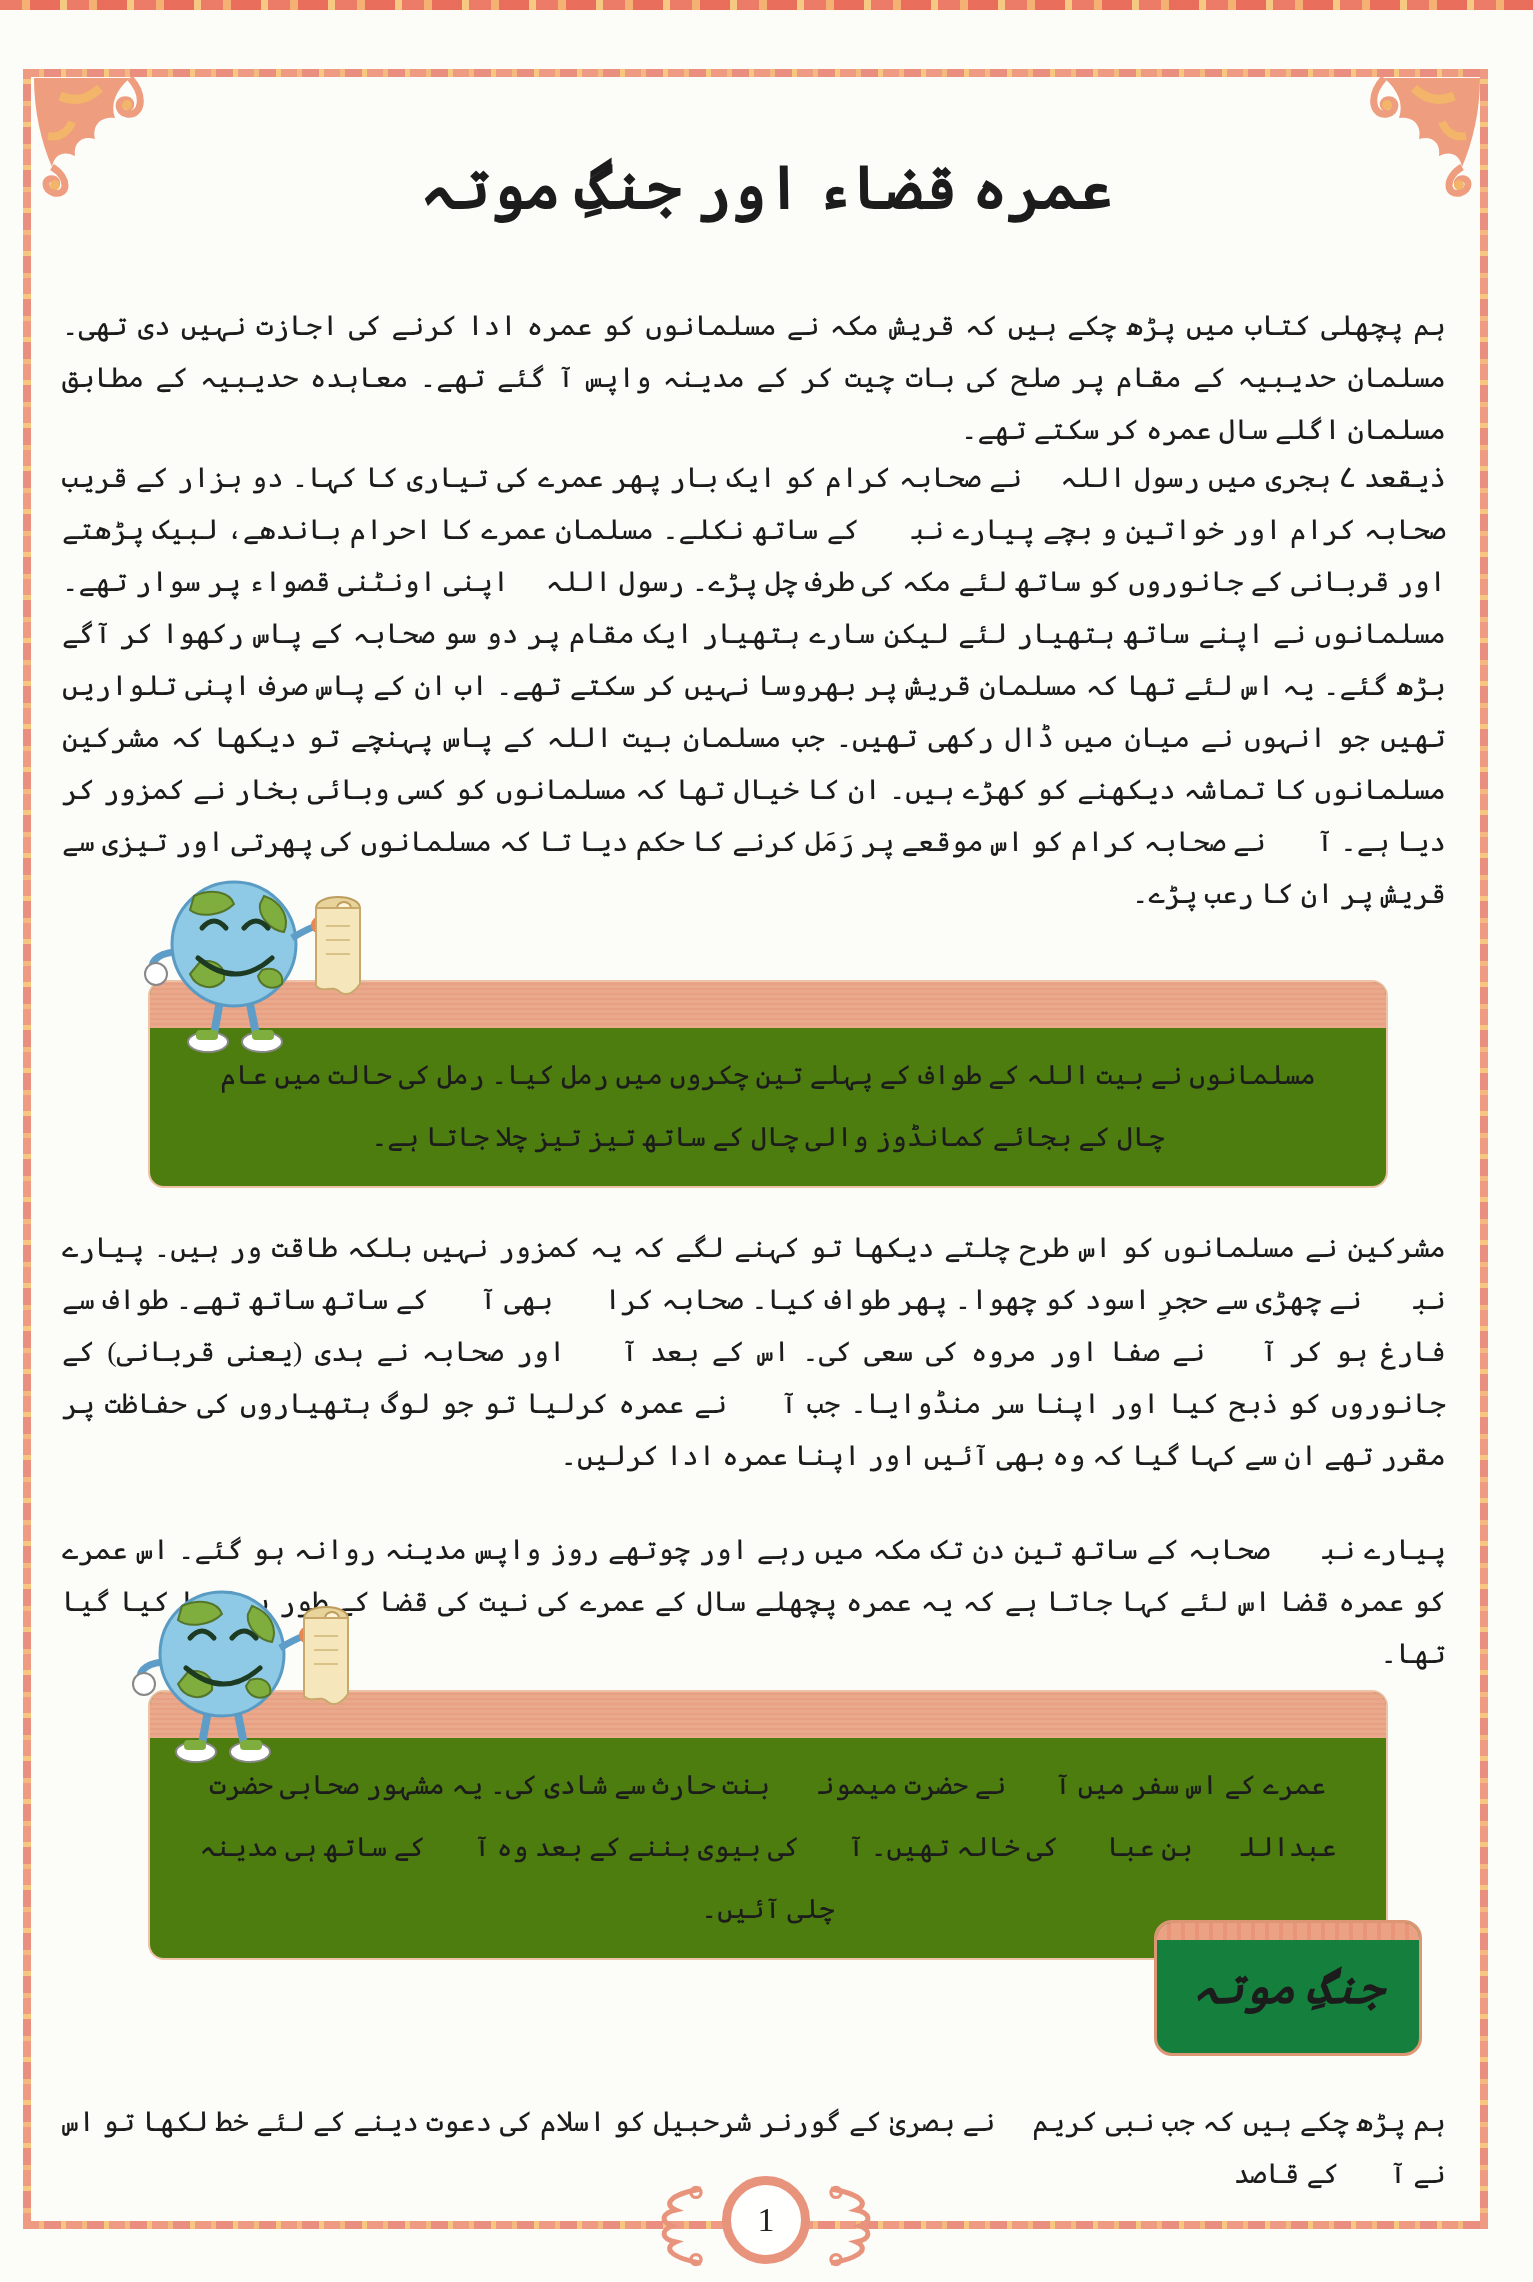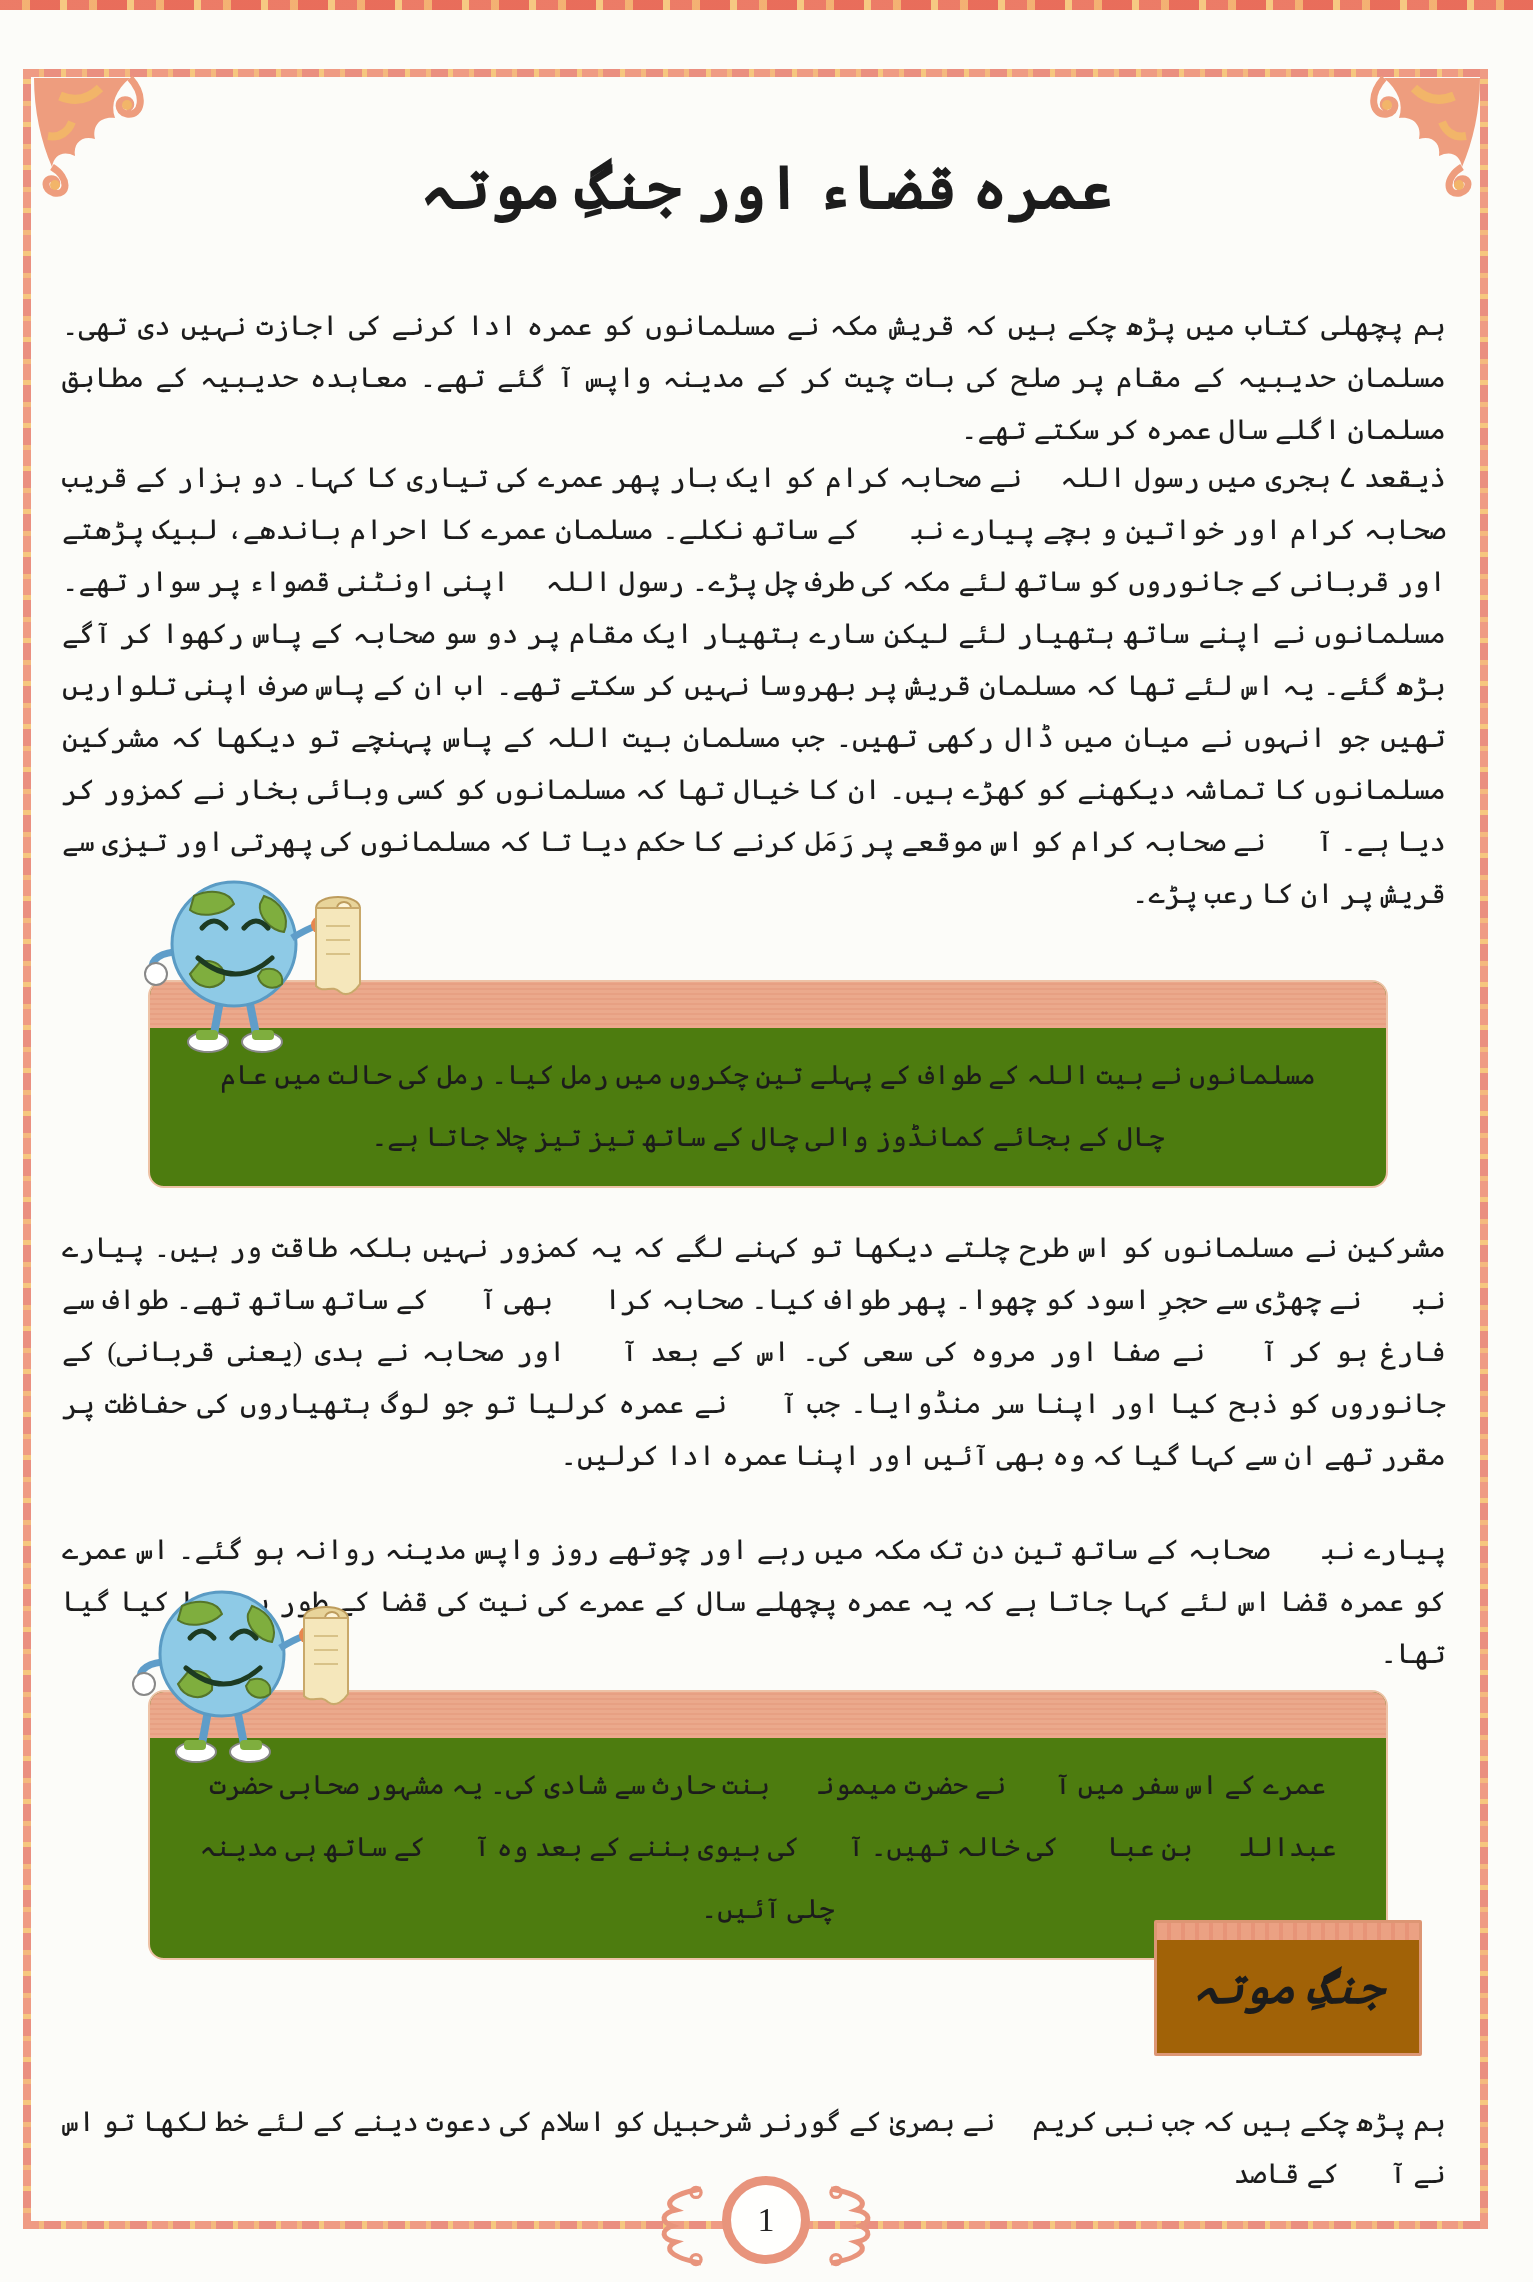--- a/index.html
+++ b/index.html
@@ -39,21 +39,21 @@
   .infobox .band{height:46px;background:#eba98c;
     background:repeating-linear-gradient(0deg,#eba98c 0 3px,#e7a083 3px 5px);}
   .infobox .ib-text{direction:rtl;text-align:center;font-size:27px;line-height:62px;
     padding:16px 44px 18px 44px;margin:0;}
   .globe{position:absolute;z-index:5;}
   .g1{top:866px;left:134px;}
   .g2{top:1576px;left:122px;}
 
   
   .section-box{position:absolute;top:1920px;left:1154px;width:268px;height:136px;
-    border:3px solid #dd9674;border-radius:2px;background:#a16207;overflow:hidden;box-sizing:border-box;}
+    border:3px solid #dd9674;border-radius:18px;background:#15803d;overflow:hidden;box-sizing:border-box;}
   .section-box .band{height:17px;background:#eba183;
     background:repeating-linear-gradient(90deg,#eba183 0 10px,#e79478 10px 14px);}
   .section-box .sec-text{direction:rtl;text-align:center;font-size:44px;font-weight:bold;
     padding-top:22px;font-style:italic;}
 
   
   .badge-wrap{position:absolute;top:2168px;left:616px;width:300px;height:116px;}
   .flank{position:absolute;top:16px;width:70px;height:84px;}
   .flank.fl{left:24px;} .flank.fr{right:24px;transform:scaleX(-1);}
   .ring{position:absolute;left:106px;top:8px;width:88px;height:88px;border-radius:50%;

